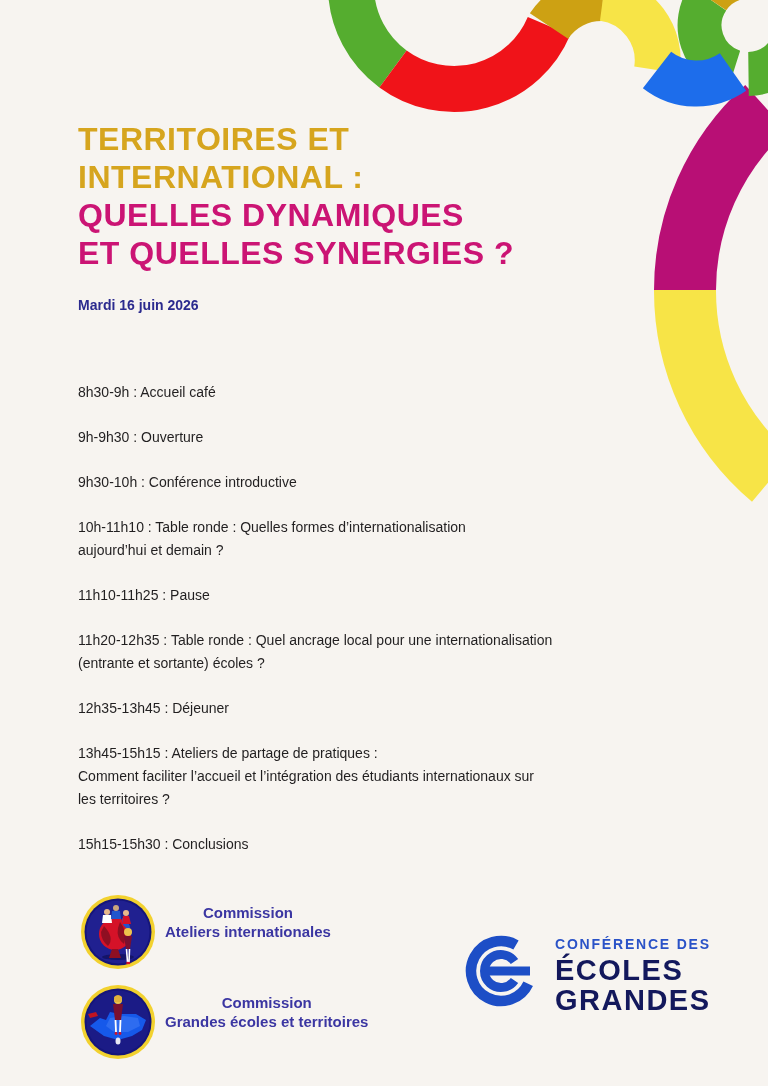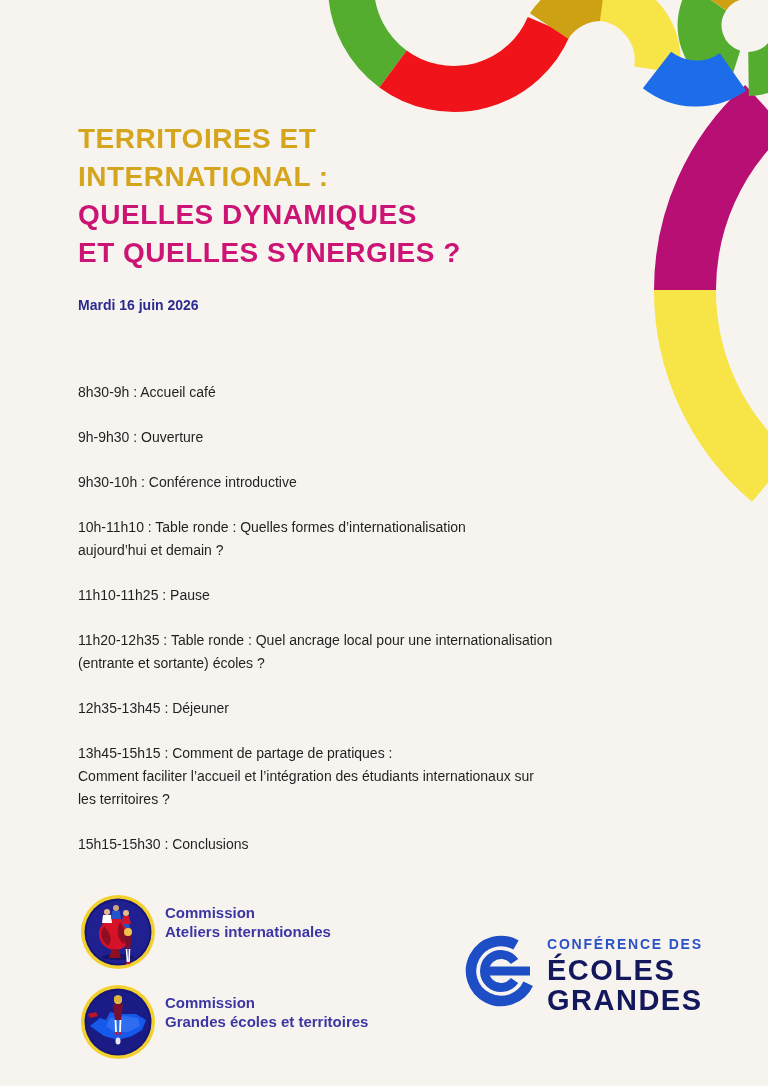--- a/index.html
+++ b/index.html
@@ -2,32 +2,32 @@
 <html><head>
 <meta charset="utf-8">
 <style>
   html,body{margin:0;padding:0;}
   .poster{
     position:relative; width:768px; height:1086px;
     background:#f7f4f0; overflow:hidden;
     font-family:"Liberation Sans", sans-serif;
   }
   .ribbon{position:absolute; top:0; left:0; pointer-events:none;}
-  .title{position:absolute; left:78px; top:120px; font-weight:bold; font-size:28px; line-height:38px; letter-spacing:0.5px;}
+  .title{position:absolute; left:78px; top:120px; font-weight:bold; font-size:32px; line-height:38px; letter-spacing:0.5px;}
   .title .gold{color:#d6a51e;}
   .title .magenta{color:#cb1474;}
   .event{position:absolute; left:78px; top:288px; font-weight:bold; font-size:14px; line-height:34px; color:#2b2a8e;}
   .schedule{position:absolute; left:78px; top:381px; width:640px; font-size:14px; line-height:23px; color:#211f20;}
   .schedule p{margin:0 0 22px 0;}
   .commission-row{position:absolute; left:80px; display:flex; gap:9px;}
   .row-1{top:894px;}
   .row-2{top:984px;}
   .badge{width:76px; height:76px; flex:0 0 auto;}
-  .commission-label{margin-top:9px; font-weight:bold; font-size:15px; line-height:19px; color:#3b36a2;}
-  .cge{position:absolute; left:459px; top:929px; display:flex; gap:4px; align-items:flex-start;}
+  .commission-label{margin-top:9px; font-weight:bold; font-size:15px; line-height:19px; color:#3b36a2;text-align:center;}
+  .cge{position:absolute; left:459px; top:929px; display:flex; gap:12px; align-items:flex-start;}
   .cge-text{margin-top:7px;}
   .cge-small{font-weight:bold; font-size:14px; letter-spacing:1.8px; color:#2a52c7; margin-bottom:3px; white-space:nowrap;}
   .cge-big{font-weight:bold; font-size:29px; line-height:30px; letter-spacing:1.5px; color:#13185c; white-space:nowrap;}
 </style>
 </head>
 <body>
 
 <div class="poster">
 
   <svg class="ribbon" width="768" height="540" viewBox="0 0 768 540" fill="none">
@@ -65,21 +65,21 @@
     <p></p>
     <p><span>11h10-11h25 : Pause</span></p>
     <p>
       </p>
       <div>11h20-12h35 : Table ronde : Quel ancrage local pour une internationalisation</div>
       <div>(entrante et sortante) écoles ?</div>
     <p></p>
     <p><span>12h35-13h45 : Déjeuner</span></p>
     <p>
       </p>
-      <div>13h45-15h15 : Comment de partage de pratiques :</div>
+      <div>13h45-15h15 : Ateliers de partage de pratiques :</div>
       <div>Comment faciliter l’accueil et l’intégration des étudiants internationaux sur</div>
       <div>les territoires ?</div>
     <p></p>
     <p><span>15h15-15h30 : Conclusions</span></p>
   </section>
 
   <div class="commission-row row-1">
     <svg class="badge" viewBox="0 0 76 76">
       <circle cx="38" cy="38" r="37" fill="#f2d12e"></circle>
       <circle cx="38" cy="38" r="33.5" fill="#15157a"></circle>

